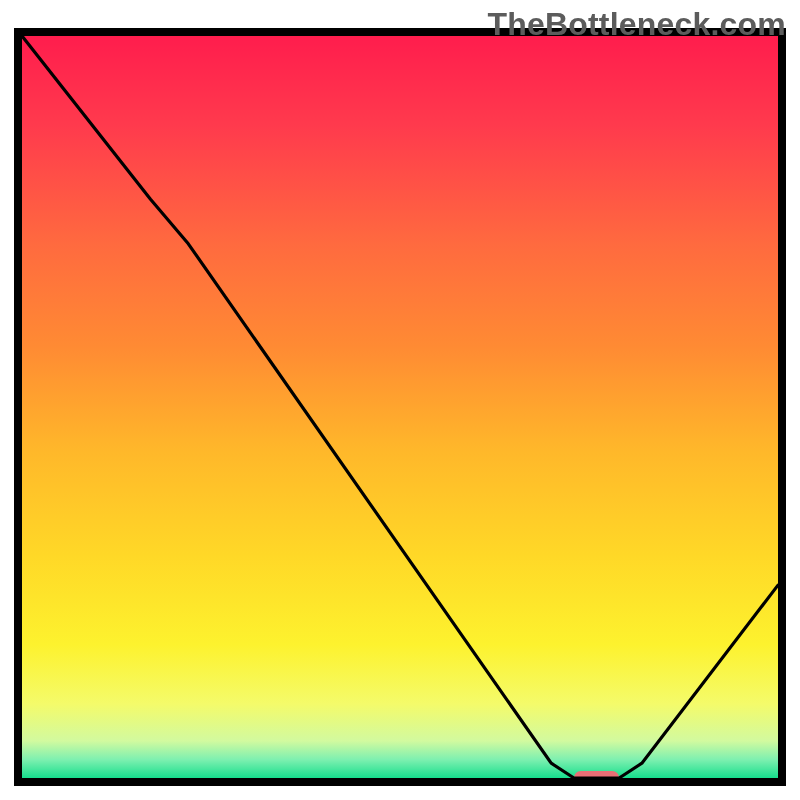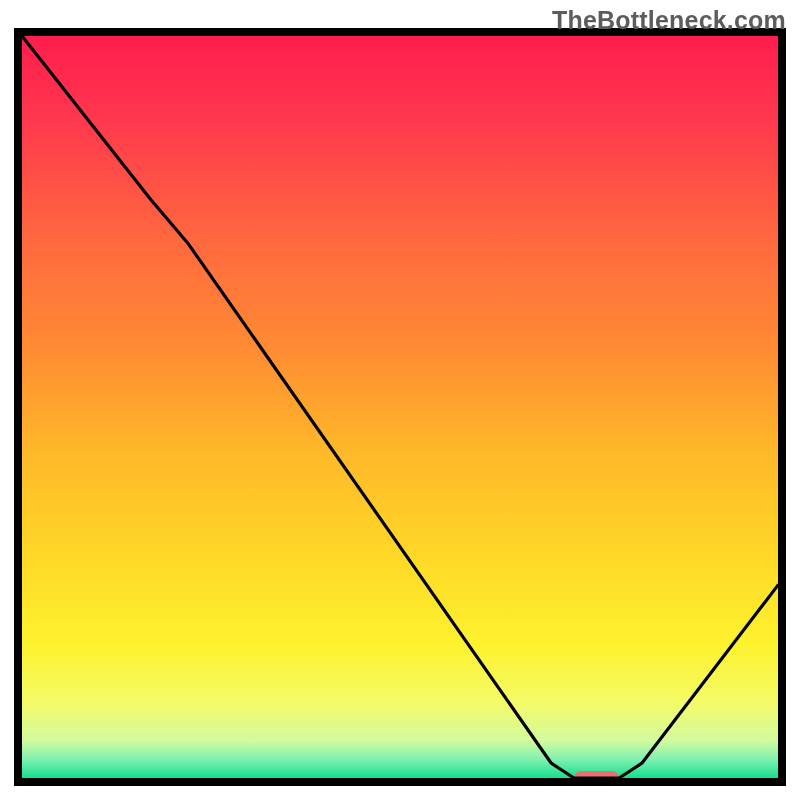--- a/index.html
+++ b/index.html
@@ -13,21 +13,21 @@
   }
   .stage {
     position: relative;
     width: 800px;
     height: 800px;
   }
   .watermark {
     position: absolute;
     top: 6px;
     right: 14px;
-    font-size: 25px;
+    font-size: 32px;
     font-weight: 600;
     color: #5c5c5c;
     letter-spacing: 0.2px;
   }
   svg {
     position: absolute;
     left: 0;
     top: 0;
   }
 </style>

